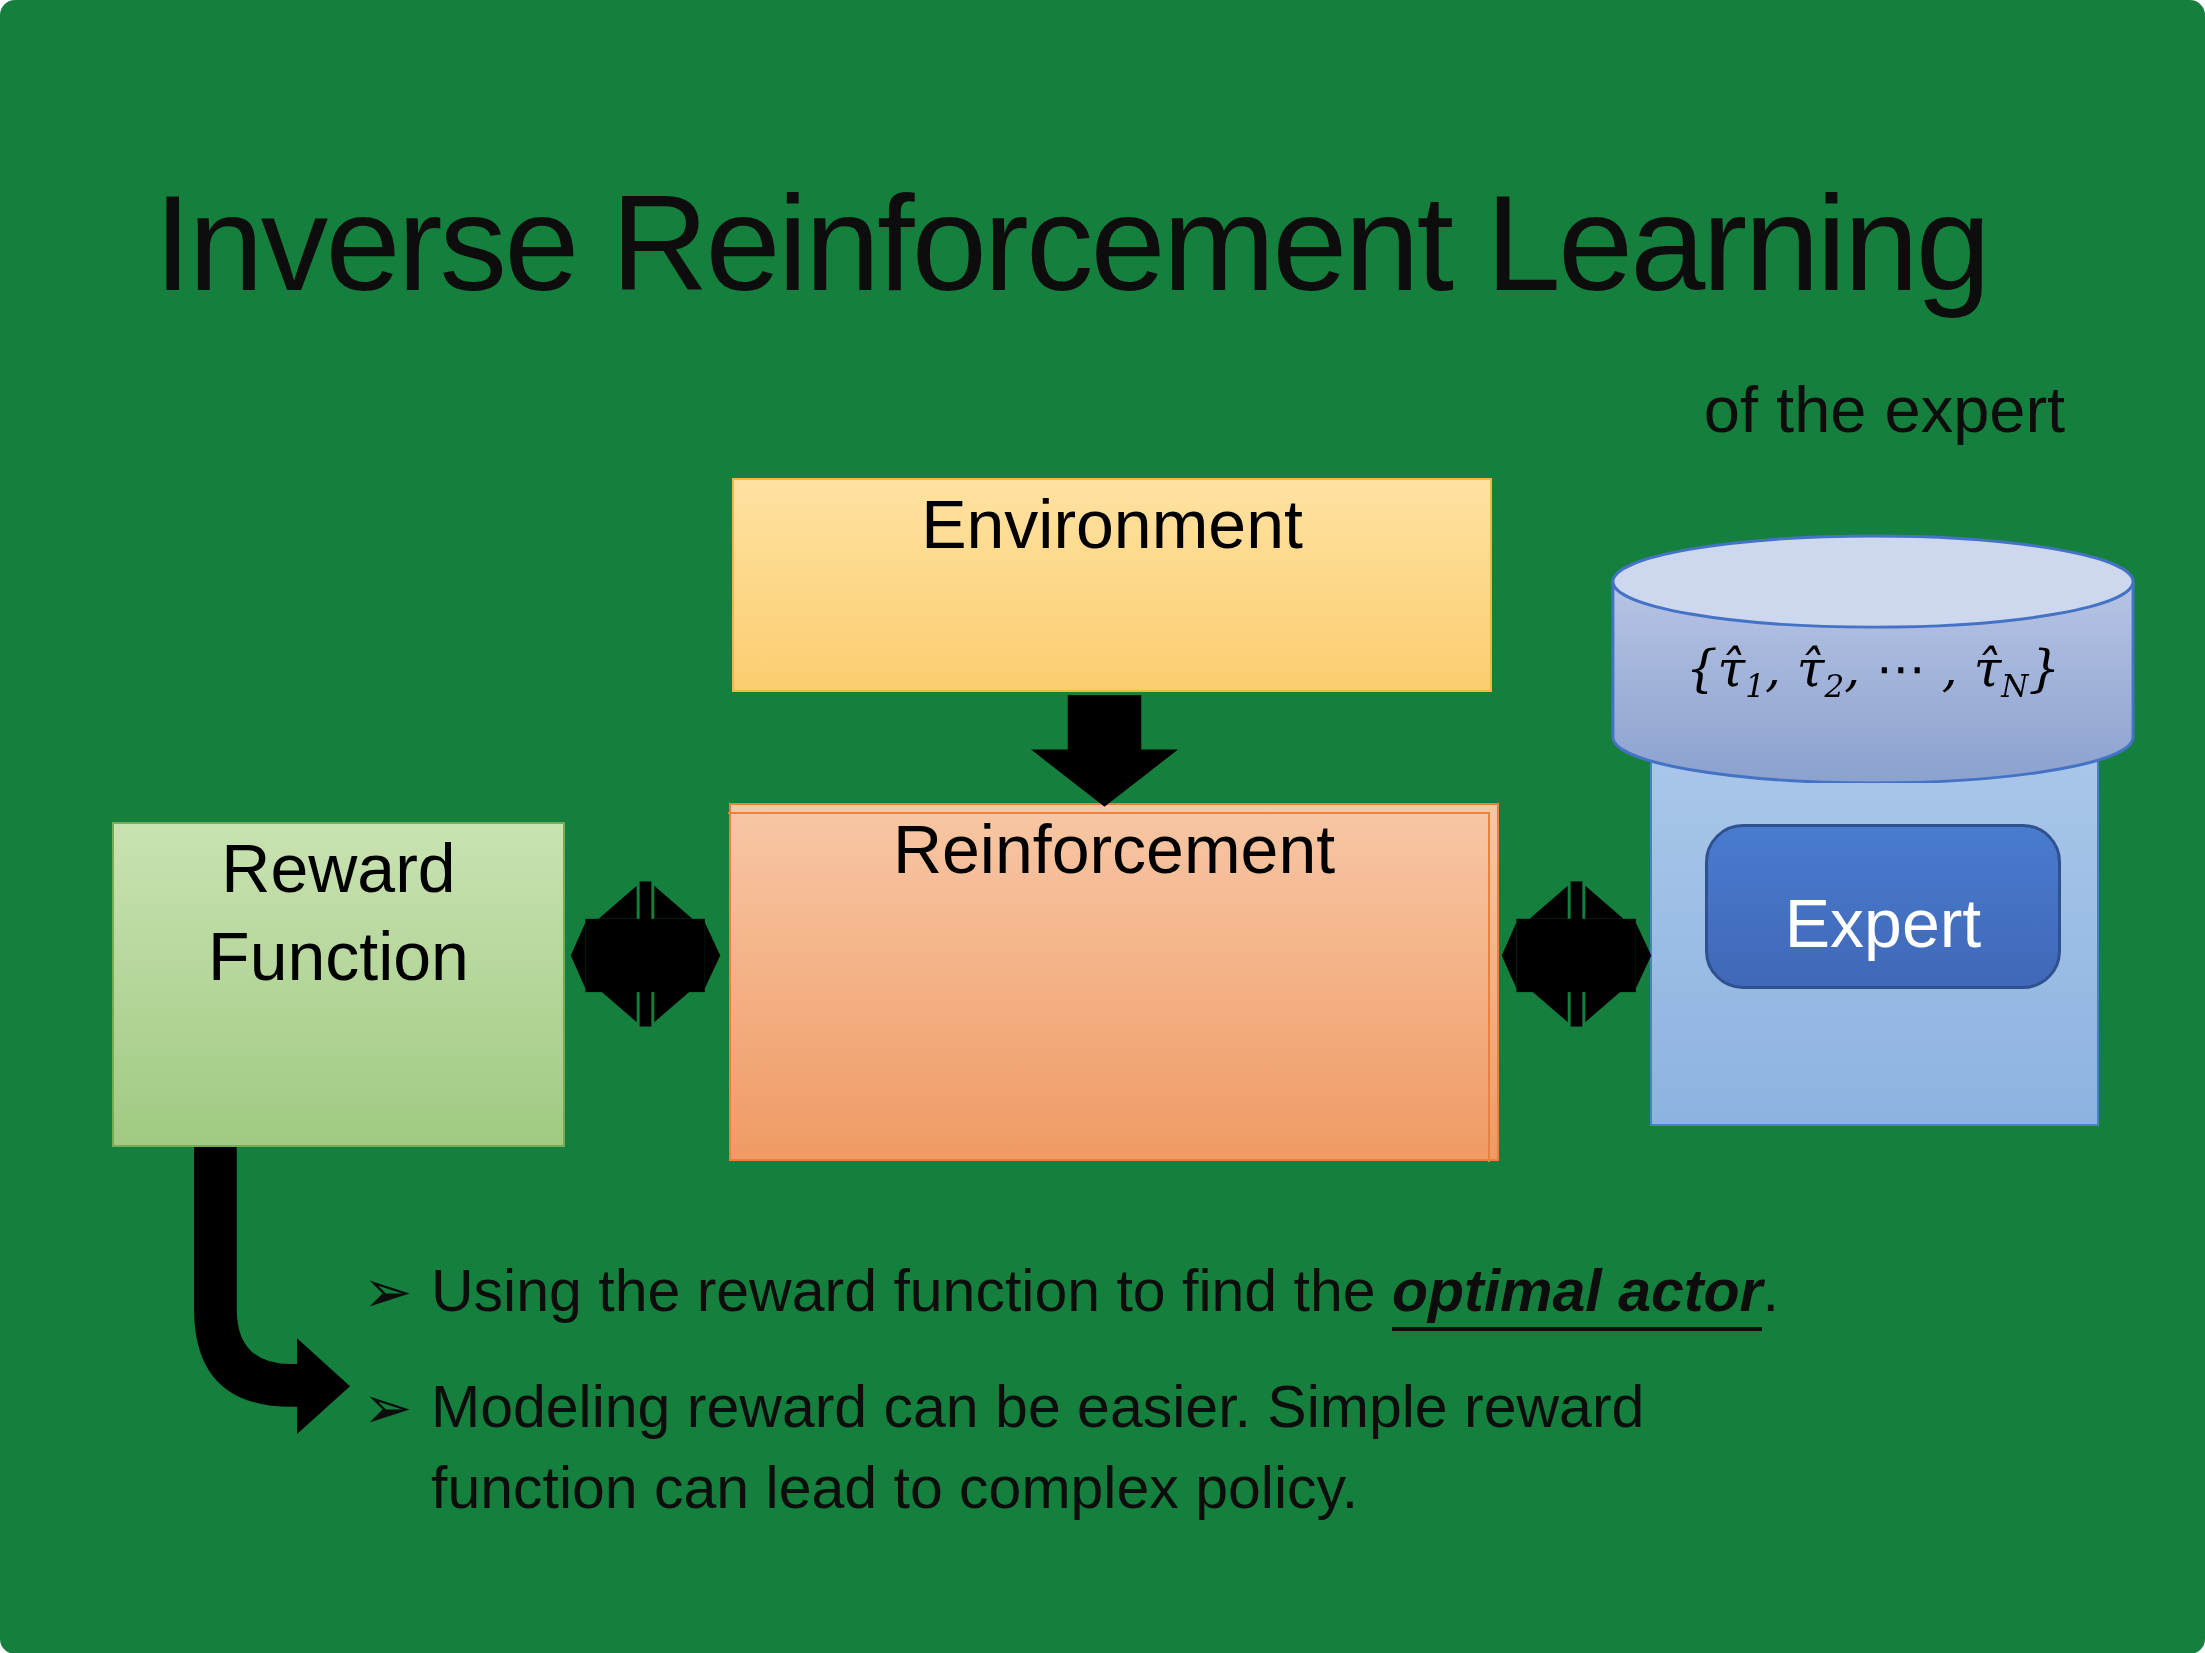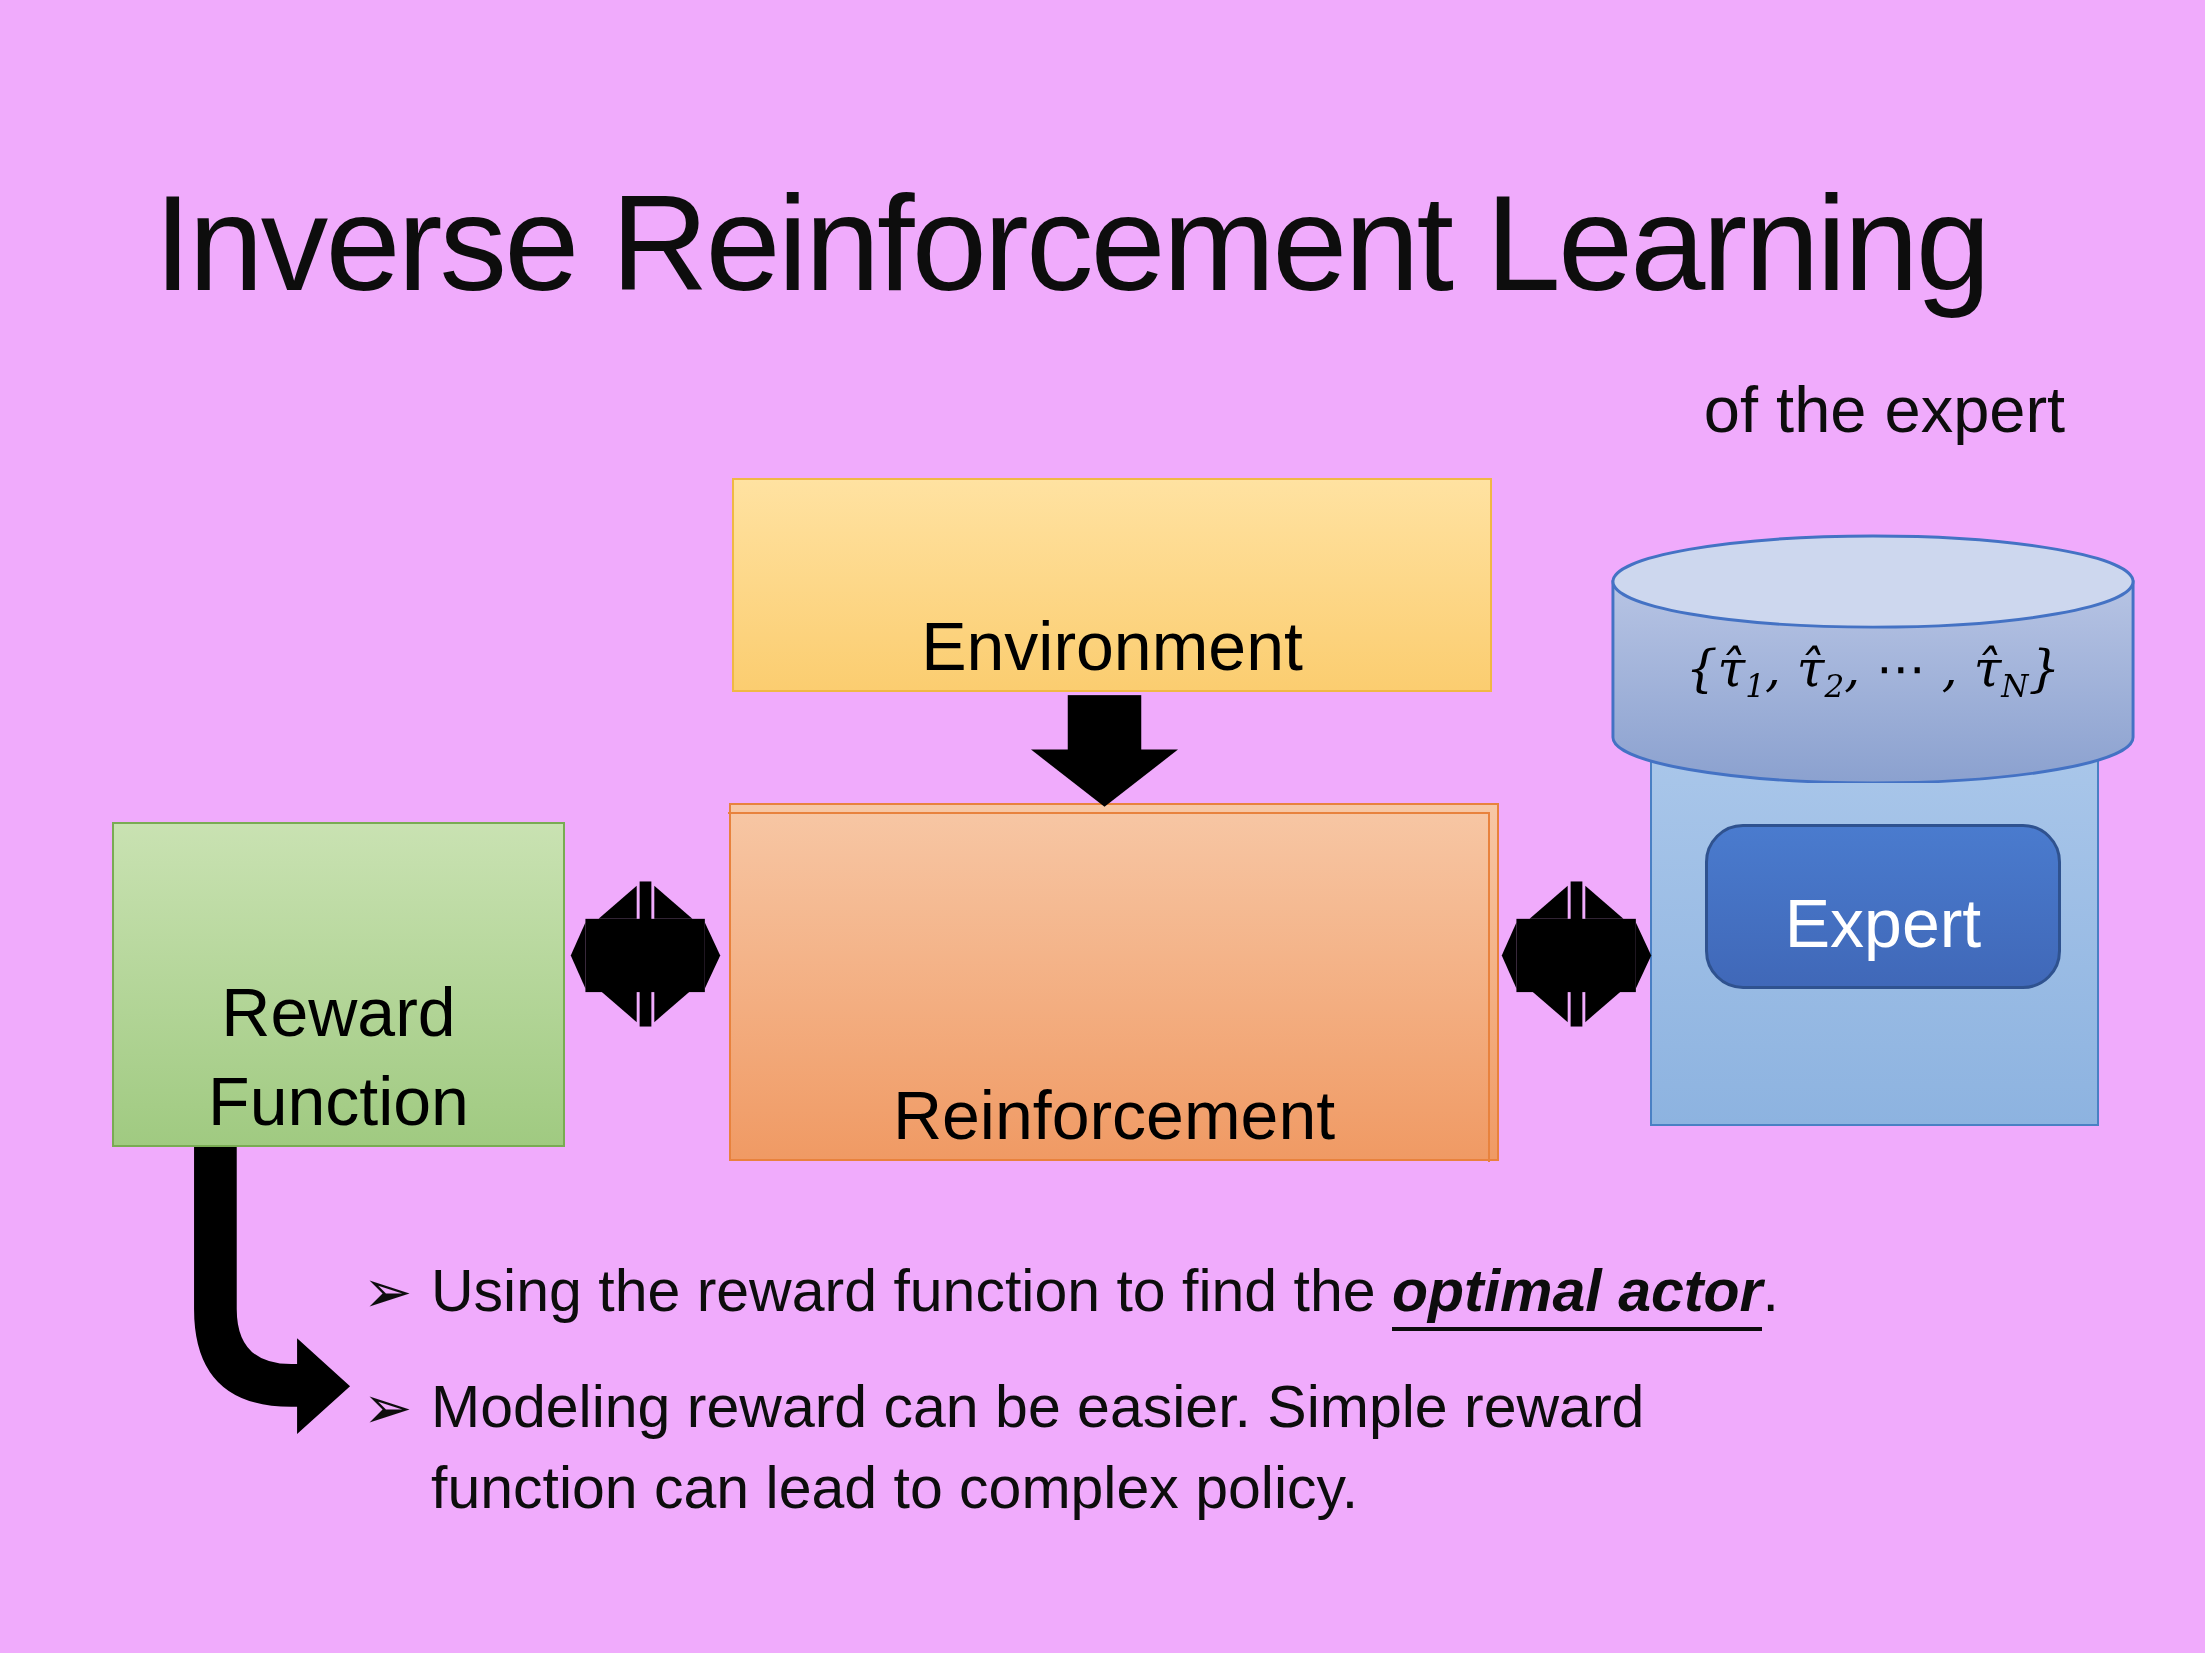--- a/index.html
+++ b/index.html
@@ -1,29 +1,29 @@
 <!DOCTYPE html>
 <html style="--env-border: #f0b843; --env-fill-top: #ffe2a1; --env-fill-bottom: #fbcd70; --green-border: #79ab53; --green-fill-top: #c9e2b2; --green-fill-bottom: #a0ca81; --orange-border: #e8823d; --orange-fill-top: #f7c7a5; --orange-fill-bottom: #f09a64; --blue-accent: #4472c4; --cyl-top-fill: #cdd7ee; --cyl-body-top: #b7c4e4; --cyl-body-bottom: #8ba1cf; --container-border: #4a80c4; --container-top: #b0cbec; --container-bottom: #8db3e0; --expert-fill: #4068b8; --expert-border: #2f528f; --arrow-black: #000000;font-size:11.8px"><head>
 <meta charset="utf-8">
 <style>
   html,body{margin:0;padding:0;background:#ffffff;}
   .slide{
-    position:relative;width:2205px;height:1654px;background:#f0abfc;overflow:hidden;
-    font-family:"Liberation Sans",sans-serif;color:#000;
+    position:relative;width:2205px;height:1654px;background:#15803d;overflow:hidden;
+    font-family:"Liberation Sans",sans-serif;color:#000;border-radius:15px;
   }
   .title{
     position:absolute;left:154px;top:173px;margin:0;
     font-size:135px;font-weight:400;letter-spacing:-2.9px;line-height:1.05;
     color:#0d0d0d;white-space:nowrap;
   }
   .demo-label{
     position:absolute;left:1620px;top:371px;width:529px;
     font-size:65px;line-height:1.2;text-align:center;color:#0d0d0d;
   }
-  .box{position:absolute;box-sizing:border-box;display:flex;align-items:flex-end;justify-content:center;text-align:center;}
+  .box{position:absolute;box-sizing:border-box;display:flex;align-items:flex-start;justify-content:center;text-align:center;}
   .box .lbl{font-size:68px;line-height:1.3;color:#000;}
   .box-env{
     left:732px;top:478px;width:760px;height:214px;
     border:2.9px solid var(--env-border);
     background:linear-gradient(180deg,var(--env-fill-top),var(--env-fill-bottom));
     z-index:2;
   }
   .box-green{
     left:112px;top:822px;width:453px;height:325px;
     border:2.9px solid var(--green-border);

